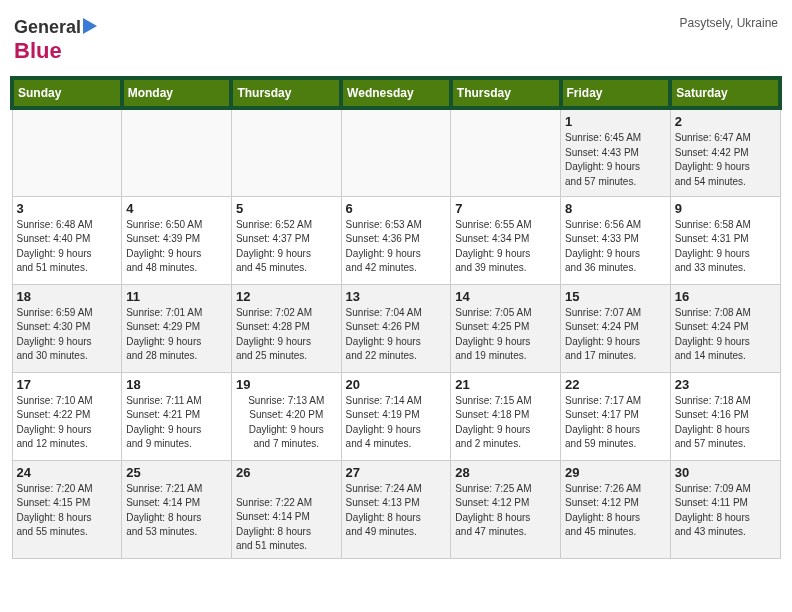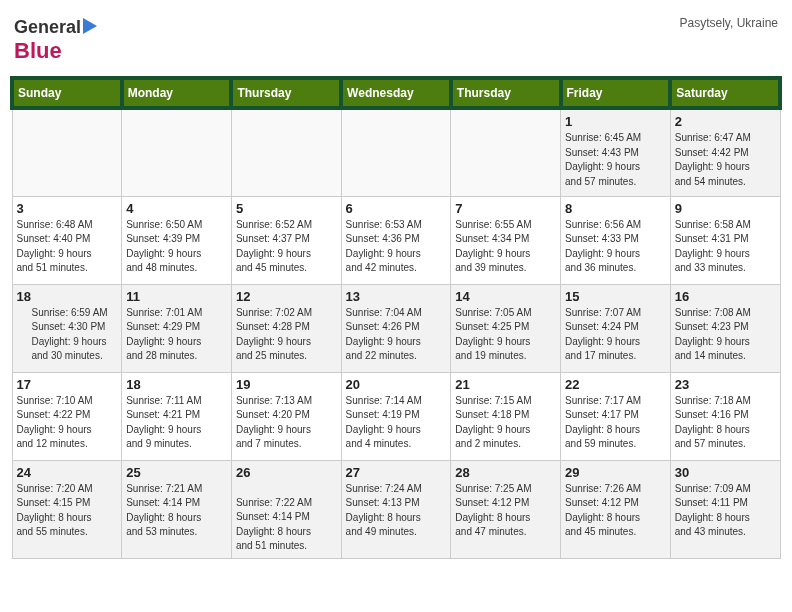--- a/index.html
+++ b/index.html
@@ -187,21 +187,21 @@
           <span class="day-num">9</span>
           <div class="day-info" style="white-space: pre-line;">Sunrise: 6:58 AM
 Sunset: 4:31 PM
 Daylight: 9 hours
 and 33 minutes.</div>
         </td>
       </tr>
       <tr>
         <td>
           <span class="day-num">18</span>
-          <div class="day-info" style="white-space: pre-line; margin-left: 15px;">Sunrise: 6:59 AM
+          <div class="day-info" style="white-space: pre-line;">Sunrise: 6:59 AM
 Sunset: 4:30 PM
 Daylight: 9 hours
 and 30 minutes.</div>
         </td>
         <td>
           <span class="day-num">11</span>
           <div class="day-info" style="white-space: pre-line;">Sunrise: 7:01 AM
 Sunset: 4:29 PM
 Daylight: 9 hours
 and 28 minutes.</div>
@@ -230,21 +230,21 @@
         <td>
           <span class="day-num">15</span>
           <div class="day-info" style="white-space: pre-line;">Sunrise: 7:07 AM
 Sunset: 4:24 PM
 Daylight: 9 hours
 and 17 minutes.</div>
         </td>
         <td>
           <span class="day-num">16</span>
           <div class="day-info" style="white-space: pre-line;">Sunrise: 7:08 AM
-Sunset: 4:23 PM
+Sunset: 4:24 PM
 Daylight: 9 hours
 and 14 minutes.</div>
         </td>
       </tr>
       <tr>
         <td>
           <span class="day-num">17</span>
           <div class="day-info" style="white-space: pre-line;">Sunrise: 7:10 AM
 Sunset: 4:22 PM
 Daylight: 9 hours
@@ -252,21 +252,21 @@
         </td>
         <td>
           <span class="day-num">18</span>
           <div class="day-info" style="white-space: pre-line;">Sunrise: 7:11 AM
 Sunset: 4:21 PM
 Daylight: 9 hours
 and 9 minutes.</div>
         </td>
         <td>
           <span class="day-num">19</span>
-          <div class="day-info" style="white-space: pre-line;">Sunrise: 7:13 AM
+          <div class="day-info" style="white-space: pre-line; text-align: center;">Sunrise: 7:13 AM
 Sunset: 4:20 PM
 Daylight: 9 hours
 and 7 minutes.</div>
         </td>
         <td>
           <span class="day-num">20</span>
           <div class="day-info" style="white-space: pre-line;">Sunrise: 7:14 AM
 Sunset: 4:19 PM
 Daylight: 9 hours
 and 4 minutes.</div>

